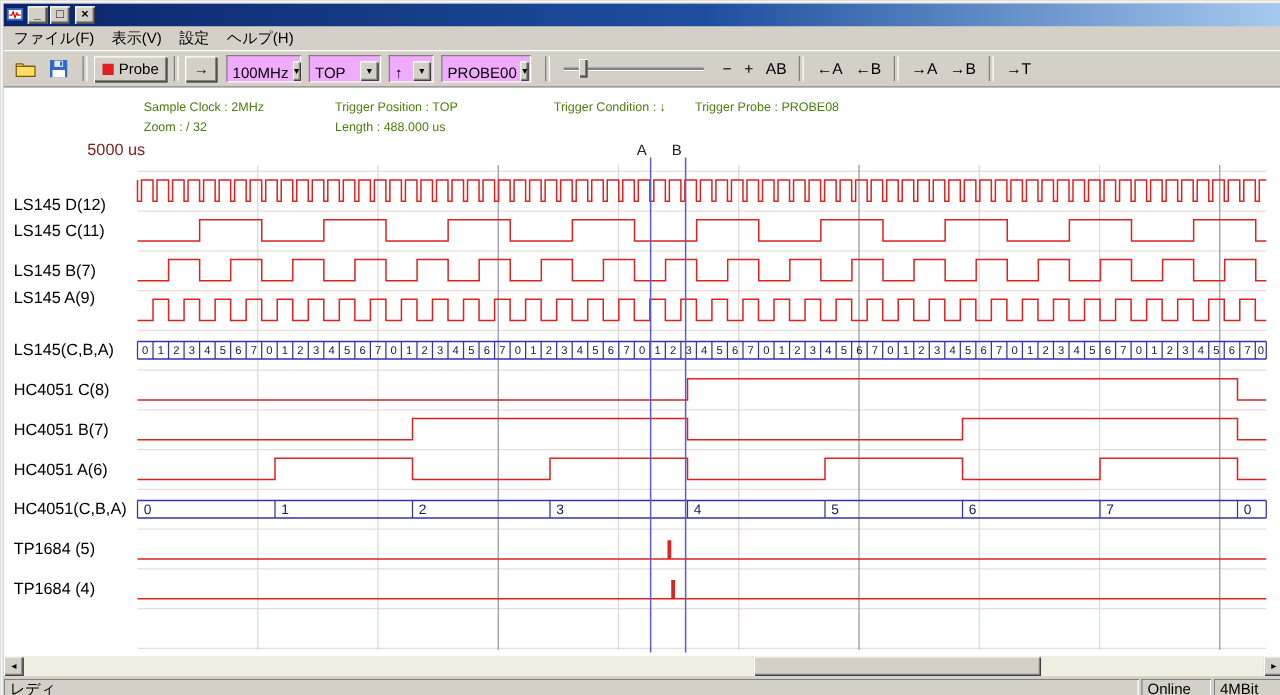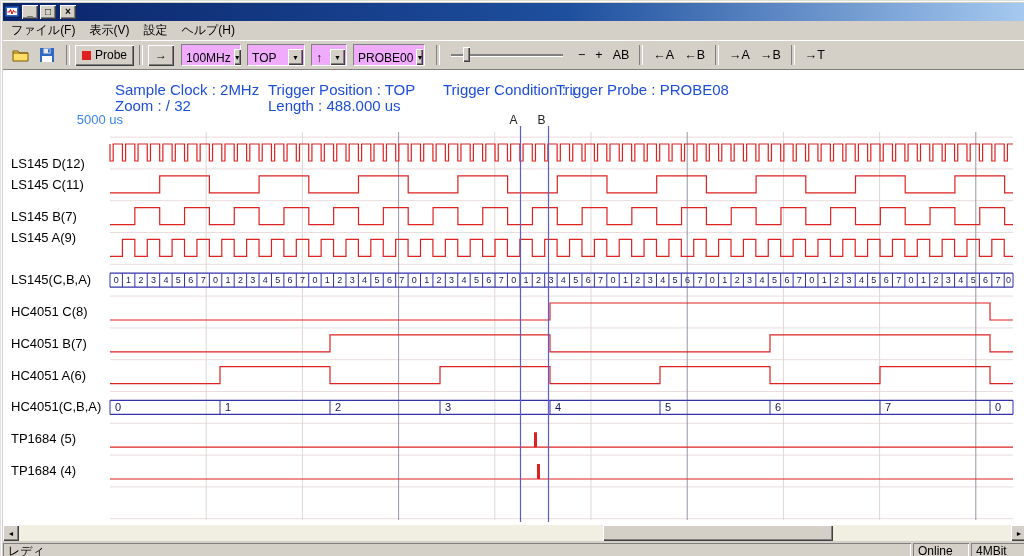--- a/index.html
+++ b/index.html
@@ -26,22 +26,22 @@
   .stop-square{width:9px;height:9px;background:#e02020;display:inline-block}
   .combo{height:20px;background:#f0abfc;border:1px solid;border-color:#808080 #fff #fff #808080;display:flex;align-items:flex-end;margin-right:6px}
   .combo-val{flex:1;padding:0 3px 0 4px;font-size:12px;white-space:nowrap;color:#000}
   .combo-arrow{width:15px;height:16px;background:#d4d0c8;box-shadow:inset 1px 1px #fff,inset -1px -1px #404040,inset -2px -2px #808080;
         font-size:7px;color:#000;display:flex;align-items:center;justify-content:center;margin-right:1px}
   .slider{position:relative;width:112px;height:20px;margin:0 10px 0 6px}
   .slider-track{position:absolute;left:0;right:0;top:9px;height:2px;background:#808080;border-bottom:1px solid #fff}
   .slider-handle{position:absolute;left:12px;top:2px;width:7px;height:15px;background:#d4d0c8;
         box-shadow:inset 1px 1px #fff,inset -1px -1px #404040,inset -2px -2px #808080}
   .content{position:relative;flex:1;background:#fff;overflow:hidden;border-top:1px solid #808080}
-  .info{position:absolute;font-size:15px;color:#1d4ed8;white-space:nowrap}
-  .timescale{position:absolute;left:60px;top:42px;width:60px;font-size:13px;color:#3b82f6;text-align:right}
+  .info{position:absolute;font-size:10px;color:#4d7c0f;white-space:nowrap}
+  .timescale{position:absolute;left:60px;top:42px;width:60px;font-size:13px;color:#7f1d1d;text-align:center}
   .ch-label{position:absolute;left:8px;font-size:13px;color:#000;white-space:nowrap}
   #wave-svg{position:absolute;left:0;top:0;width:1018px;height:453px}
   .hscroll{height:16px;flex:0 0 16px;display:flex;background:#f1efe2}
   .scroll-btn{width:16px;height:16px;background:#d4d0c8;border:none;font-size:7px;color:#000;padding:0;
         box-shadow:inset 1px 1px #fff,inset -1px -1px #404040,inset -2px -2px #808080;display:flex;align-items:center;justify-content:center}
   .scroll-track{position:relative;flex:1}
   .scroll-thumb{position:absolute;left:584px;top:0;width:230px;height:16px;background:#d4d0c8;
         box-shadow:inset 1px 1px #fff,inset -1px -1px #404040,inset -2px -2px #808080}
   .statusbar{height:16px;flex:0 0 16px;display:flex;gap:2px;align-items:stretch;margin-top:2px;font-size:12px;color:#000}
   .status-panel{box-shadow:inset 1px 1px #808080,inset -1px -1px #fff;padding:0 5px;display:flex;align-items:center;white-space:nowrap}

